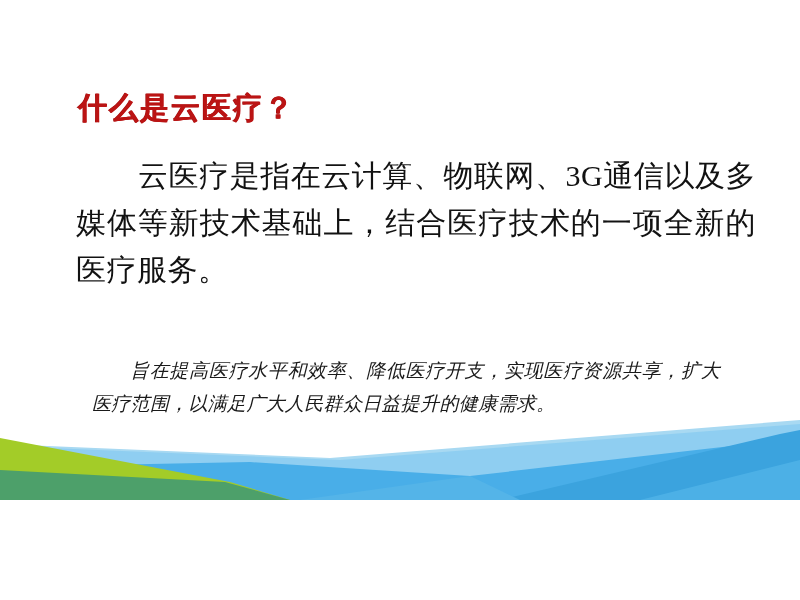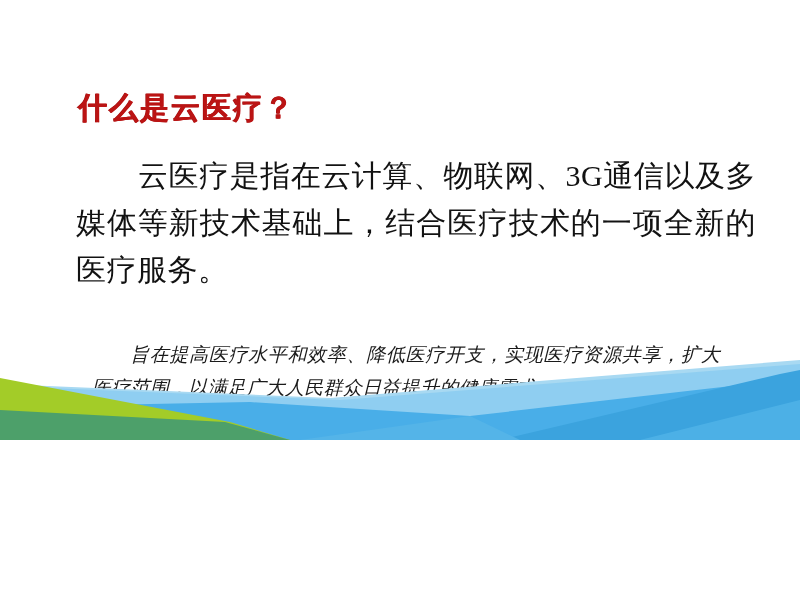--- a/index.html
+++ b/index.html
@@ -9,21 +9,21 @@
   body {
     width: 800px;
     height: 600px;
     background: #ffffff;
     font-family: "Liberation Serif", "DejaVu Serif", serif;
     overflow: hidden;
   }
   #slide {
     position: relative;
     width: 800px;
-    height: 440px;
+    height: 500px;
     background: #ffffff;
     overflow: hidden;
   }
 
   
   #slide-title {
     position: absolute;
     left: 78px;
     top: 88px;
     font-family: "DejaVu Sans", "Liberation Sans", sans-serif;
@@ -50,21 +50,21 @@
     text-indent: 62px;
     text-align: justify;
     text-justify: inter-character;
     letter-spacing: 0.5px;
   }
 
   
   #note-paragraph {
     position: absolute;
     left: 92px;
-    top: 338px;
+    top: 354px;
     width: 628px;
     font-family: "Liberation Serif", "DejaVu Serif", serif;
     font-style: italic;
     font-size: 19px;
     line-height: 33px;
     color: #1a1a1a;
     text-indent: 38px;
     text-align: justify;
     text-justify: inter-character;
     letter-spacing: 0.3px;

